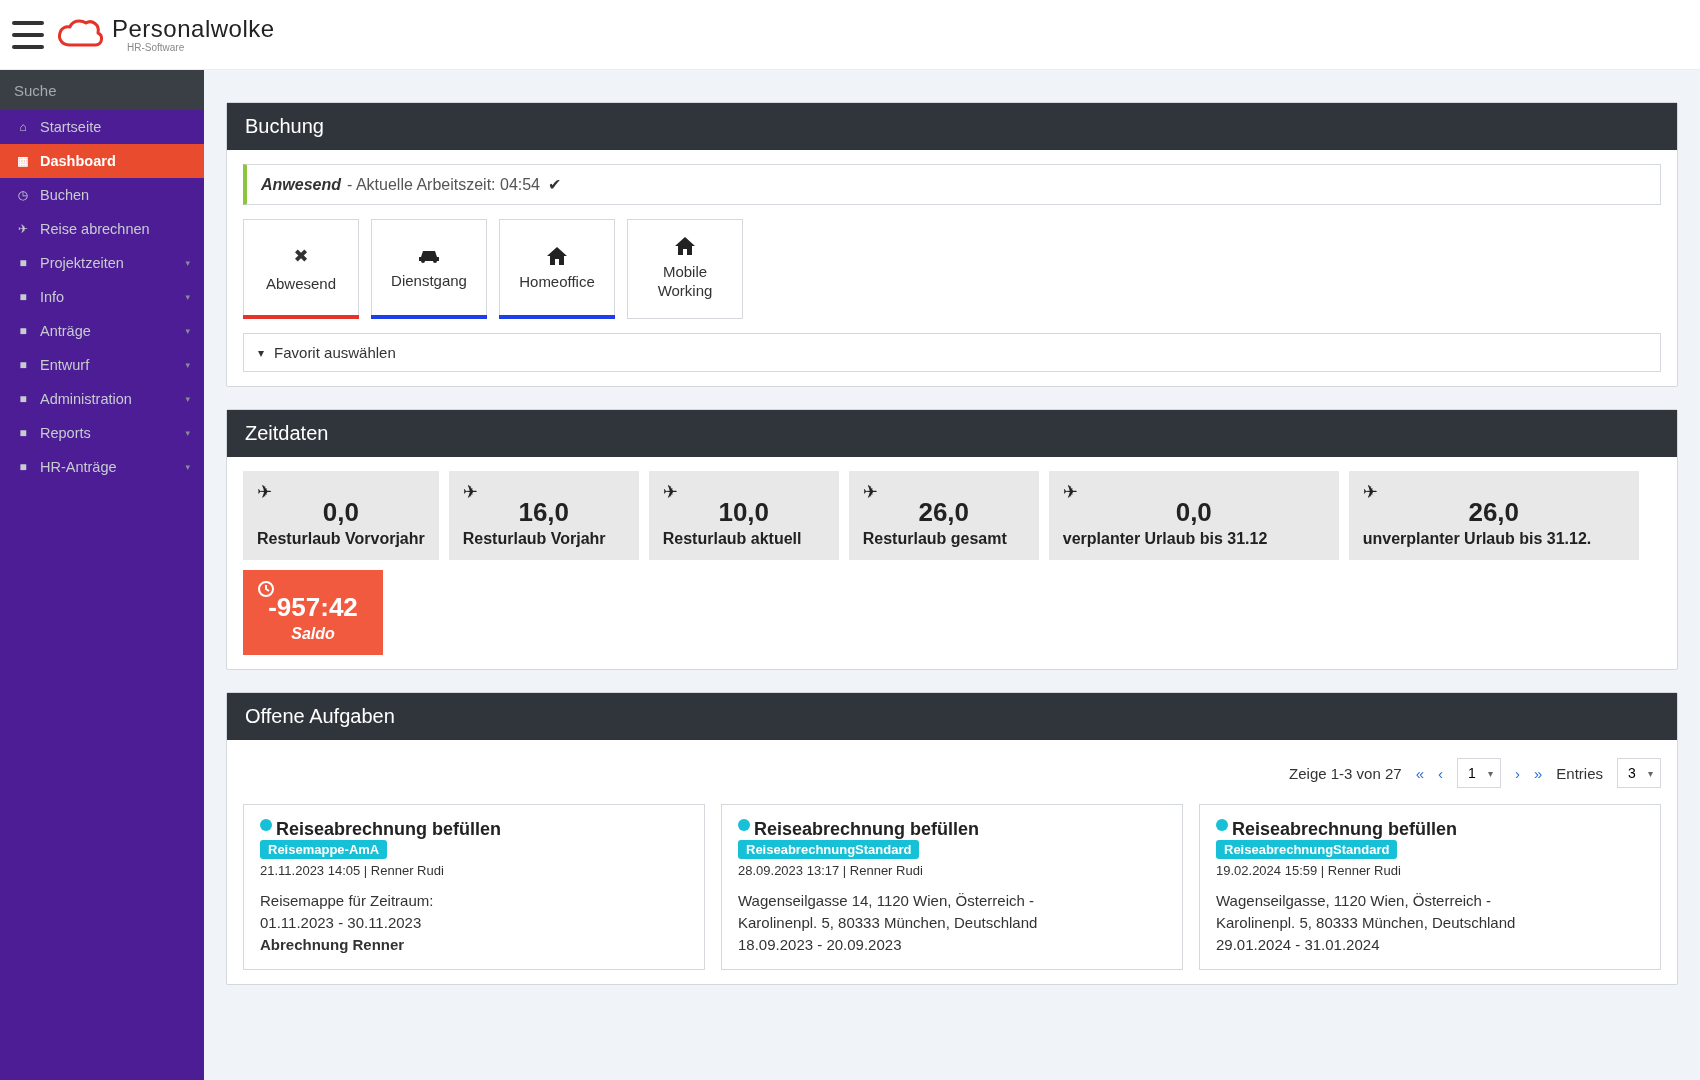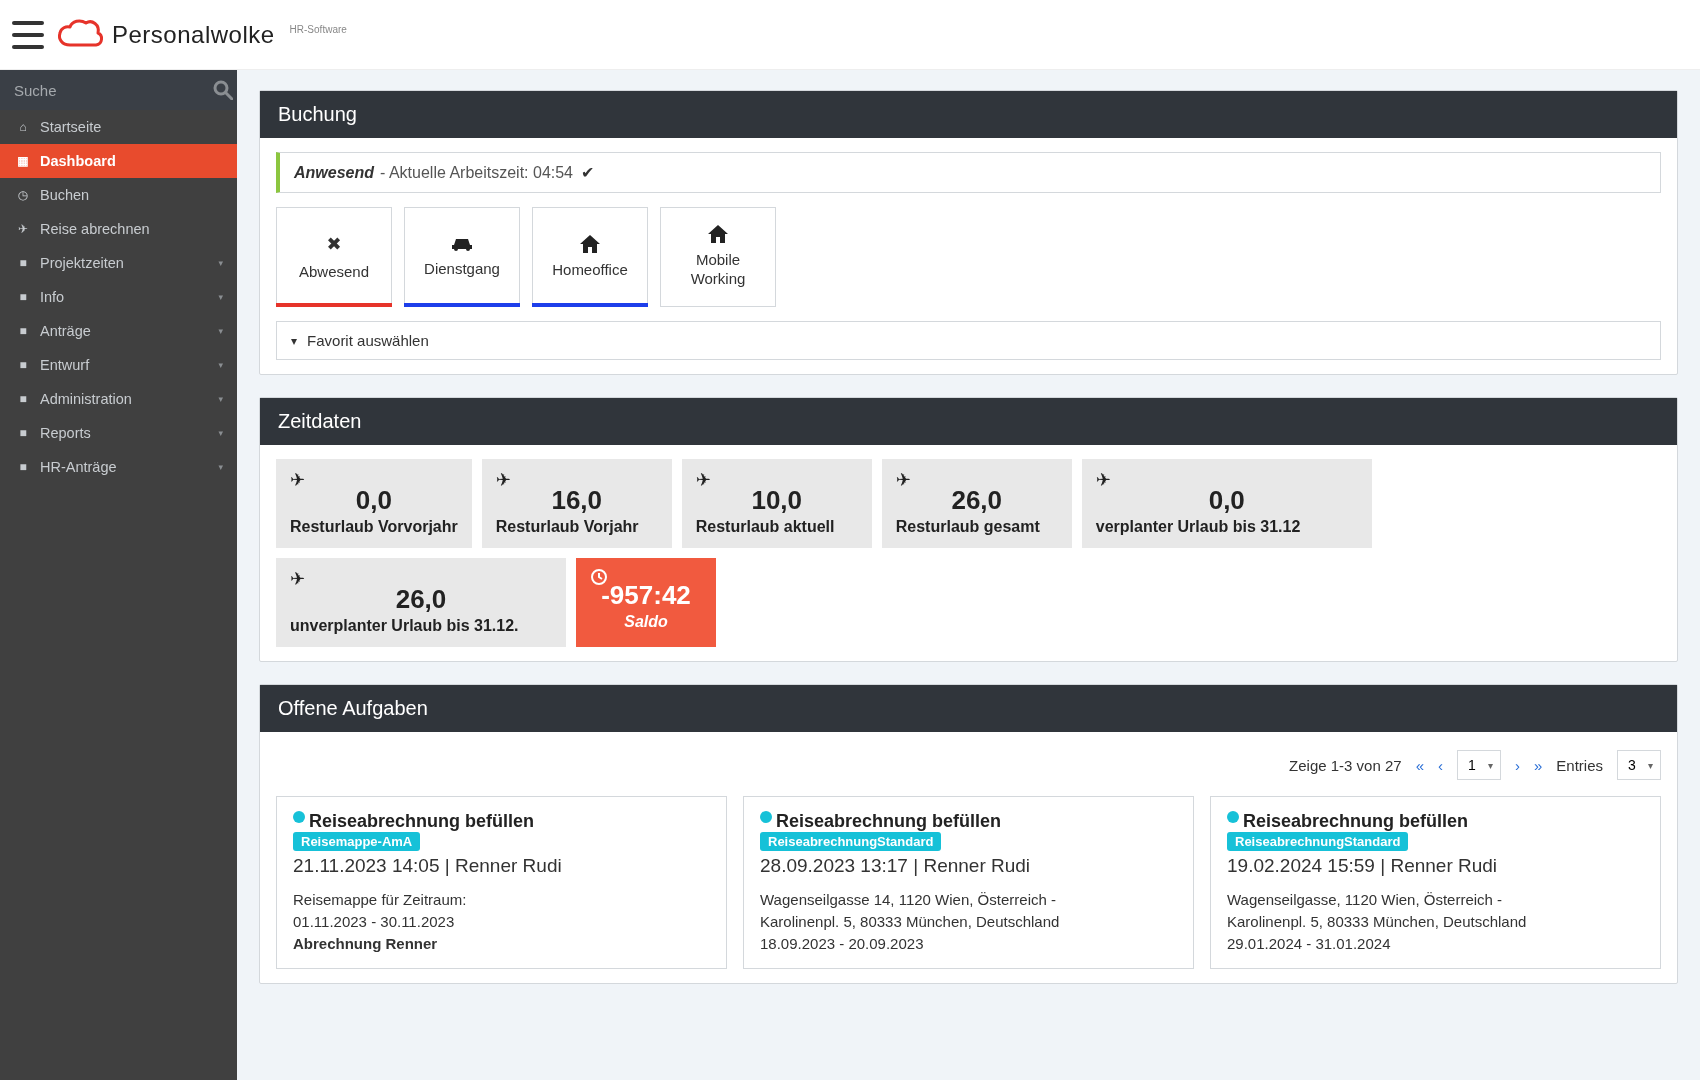--- a/index.html
+++ b/index.html
@@ -4,41 +4,41 @@
 <style>
 * { box-sizing: border-box; margin: 0; padding: 0; }
 body { font-family: -apple-system, BlinkMacSystemFont, "Segoe UI", Arial, sans-serif; font-size: 14px; color: #333; background: #fff; }
 
 
 .top-header { height: 70px; display: flex; align-items: center; padding: 0 12px; border-bottom: 1px solid #eee; }
 .hamburger { width: 32px; height: 28px; display: flex; flex-direction: column; justify-content: space-between; cursor: pointer; margin-right: 12px; }
 .hamburger span { display: block; height: 4px; background: #333; border-radius: 2px; }
 .logo { display: flex; align-items: center; }
 .logo-cloud { margin-right: 8px; }
-.logo-text { display: flex; flex-direction: row; line-height: 1; }
+.logo-text { display: flex; flex-direction: column; line-height: 1; }
 .logo-brand { font-size: 24px; color: #222; letter-spacing: 0.5px; }
 .logo-sub { font-size: 10px; color: #888; margin-top: 2px; margin-left: 15px; }
 
 
 .app-body { display: flex; min-height: calc(100vh - 70px); }
 
 
-.sidebar { width: 237px; background: #404040; color: #c8ccd0; flex-shrink: 0; }
+.sidebar { width: 204px; background: #4c1d95; color: #c8ccd0; flex-shrink: 0; }
 .search-row { display: flex; align-items: center; padding: 10px 14px; background: #3a3f46; }
 .search-input { flex: 1; background: transparent; border: none; outline: none; color: #c8ccd0; font-size: 15px; }
 .search-input::placeholder { color: #a5a9ad; }
 .search-icon { color: #8a8e92; }
 .nav { list-style: none; }
 .nav-item { display: flex; align-items: center; padding: 9px 14px; cursor: pointer; font-size: 14.5px; }
 .nav-item .nav-icon { width: 18px; text-align: center; margin-right: 8px; font-size: 12px; }
 .nav-item .nav-caret { margin-left: auto; font-size: 9px; color: #8a8e92; }
 .nav-item.active { background: #e84b2d; color: #fff; font-weight: 600; }
 
 
-.main { flex: 1; background: #f0f4f8; padding: 20px 22px; }
+.main { flex: 1; background: #f0f4f8; padding: 32px 22px; }
 
 
 .panel { background: #fff; border: 1px solid #d4d8dc; border-radius: 2px; margin-bottom: 22px; }
 .panel-header { background: #30353b; color: #fff; font-size: 20px; font-weight: 400; padding: 12px 18px; }
 .panel-body { padding: 14px 16px; }
 
 
 .status-row { border: 1px solid #d4d8dc; border-left: 4px solid #8cc63f; padding: 10px 14px; margin-bottom: 14px; display: flex; align-items: center; font-size: 16px; }
 .status-row .st-label { font-weight: 700; margin-right: 6px; font-style: italic; }
 .status-row .st-text { color: #555; }
@@ -78,21 +78,21 @@
 .select-wrap { position: relative; display: inline-block; }
 .select-wrap::after { content: "▾"; position: absolute; right: 8px; top: 50%; transform: translateY(-50%); pointer-events: none; font-size: 10px; color: #666; }
 
 
 .task-row { display: flex; gap: 16px; }
 .task-card { border: 1px solid #d4d8dc; padding: 14px 16px; flex: 1; min-width: 0; }
 .task-title-row { display: flex; align-items: flex-start; margin-bottom: 0; }
 .task-dot { width: 12px; height: 12px; border-radius: 50%; background: #16c1d8; margin-right: 4px; flex-shrink: 0; }
 .task-title { font-size: 18px; font-weight: 700; color: #222; }
 .task-badge { display: inline-block; background: #16c1d8; color: #fff; font-size: 13px; font-weight: 700; padding: 2px 8px; border-radius: 3px; margin-bottom: 4px; }
-.task-meta { font-size: 19px; color: #333; margin-bottom: 12px; }
+.task-meta { font-size: 13px; color: #333; margin-bottom: 12px; }
 .task-desc { font-size: 15px; color: #333; line-height: 1.45; }
 .task-desc .bold { font-weight: 700; }
 
 
 svg { display: block; }
 </style>
 </head>
 <body>
 
 <div class="top-header">

